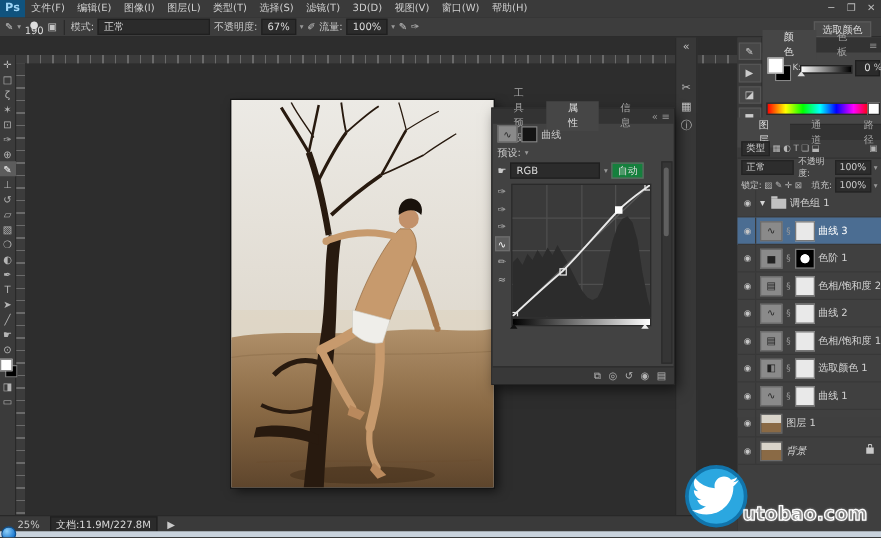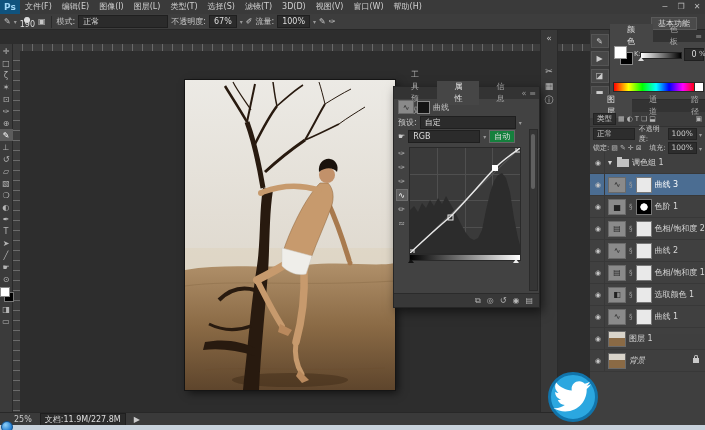--- a/index.html
+++ b/index.html
@@ -140,21 +140,21 @@
     <span class="obx">不透明度:</span>
     <span class="chip">67%</span>
     <span class="ddarrow">▾</span>
     <span class="obx">✐</span>
     <span class="obx">流量:</span>
     <span class="chip">100%</span>
     <span class="ddarrow">▾</span>
     <span class="obx">✎</span>
     <span class="obx">✑</span>
   </div>
-  <div id="workspace-chip">基本功能</div>
+  <div id="workspace-chip">选取颜色</div>
 
 
   <div id="toolbar" class="abs">
     <div class="tool">
         <span>✛</span>
       </div>
     <div class="tool">
         <span>□</span>
       </div>
     <div class="tool">
@@ -434,21 +434,20 @@
       <span class="pmenu">«</span>
       <span class="pmenu" style="margin-left:0;">≡</span>
     </div>
     <div class="prow" style="height:16px;">
       <span class="adj-thumb" style="width:14px;height:12px;">∿</span>
       <span style="width:11px;height:11px;background:#141414;border:1px solid #8a8a8a;display:inline-block;"></span>
       <span>曲线</span>
     </div>
     <div class="prow" style="height:14px;">
       <span>预设:</span>
-      <span class="chip" style="width:86px;">自定</span>
       <span class="ddarrow">▾</span>
     </div>
     <div class="prow" style="height:14px;">
       <span>☛</span>
       <span class="chip" style="width:62px;">RGB</span>
       <span class="ddarrow">▾</span>
       <span class="chip" style="background:#15803d;border-color:#666;">自动</span>
     </div>
 
     <div id="prop-toolcol">
@@ -500,15 +499,16 @@
 
   <div id="taskbar" class="abs"></div>
   <div id="orb" class="abs"></div>
 
   <div id="watermark" class="abs">
     <div id="wm-circle">
       <svg width="44" height="44" viewBox="0 0 44 44" style="position:absolute;left:0;top:0;">
         <path d="M36,13 C35,14 33,14.6 31.5,14.8 C33,13.9 34.2,12.5 34.8,10.8 C33.3,11.7 31.6,12.3 29.8,12.7 C28.4,11.2 26.4,10.2 24.2,10.2 C20,10.2 16.6,13.6 16.6,17.8 C16.6,18.4 16.7,19 16.8,19.5 C10.5,19.2 4.9,16.2 1.2,11.6 C0.5,12.8 0.1,14.1 0.1,15.6 C0.1,18.2 1.4,20.5 3.5,21.9 C2.3,21.9 1.1,21.5 0.1,21 L0.1,21.1 C0.1,24.8 2.7,27.9 6.2,28.6 C5.6,28.8 4.9,28.9 4.2,28.9 C3.7,28.9 3.2,28.8 2.7,28.7 C3.7,31.7 6.5,33.9 9.8,34 C7.2,36 3.9,37.2 0.4,37.2 C-0.2,37.2 -0.8,37.2 -1.4,37.1 C1.9,39.3 5.9,40.5 10.2,40.5 C24.1,40.5 31.7,29 31.7,19 L31.7,18 C33.2,16.9 34.5,15.6 36,13 Z" fill="#ffffff" transform="translate(4,-4)"></path>
       </svg>
     </div>
+    <div id="wm-url">utobao.com</div>
   </div>
 
 </div>
 
 </body></html>

